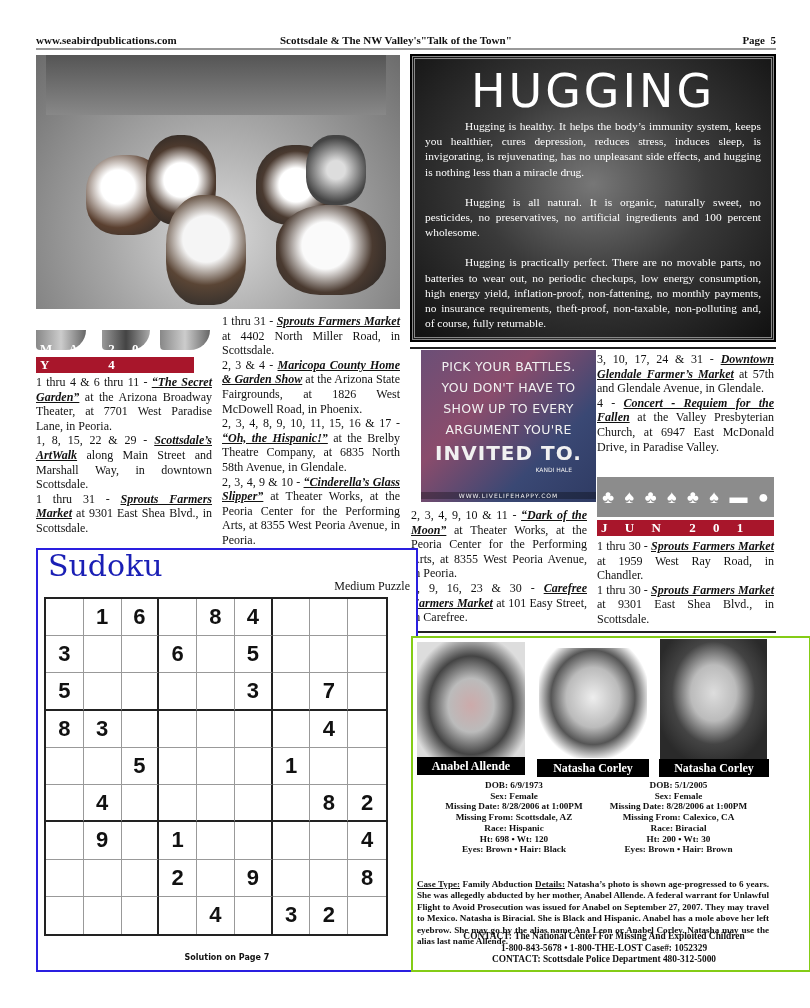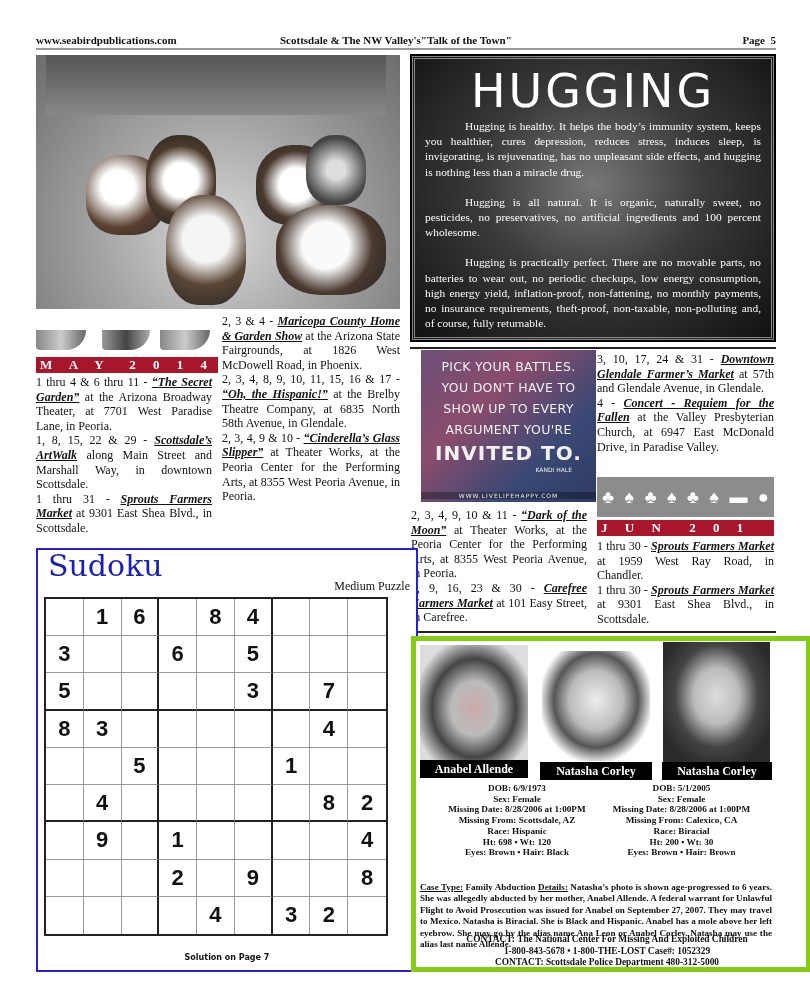--- a/index.html
+++ b/index.html
@@ -46,21 +46,21 @@
   .sudoku { left: 36px; top: 548px; width: 382px; height: 424px; border: 2px solid #2a1fe0; background: #fff; }
   .sudoku .st { position: absolute; left: 10px; top: -2px; font-family: "DejaVu Serif", serif; font-size: 30px; color: #1a1fb5; }
   .sudoku .mp { position: absolute; right: 6px; top: 29px; font-size: 12px; font-family: "Liberation Serif", serif; }
   .grid { position: absolute; left: 6px; top: 47px; width: 344px; height: 339px; display: grid; grid-template-columns: repeat(9, 1fr); grid-template-rows: repeat(9, 1fr); border: 2px solid #222; }
   .cell { border-right: 1px solid #999; border-bottom: 1px solid #999; display: flex; align-items: center; justify-content: center; font-family: "Liberation Sans", sans-serif; font-weight: bold; font-size: 22px; }
   .cell.br { border-right: 2px solid #222; }
   .cell.bb { border-bottom: 2px solid #222; }
   .sudoku .sol { position: absolute; bottom: 8px; width: 100%; text-align: center; font-family: "DejaVu Sans", sans-serif; font-size: 8px; font-weight: bold; }
 
   
-  .missing { left: 411px; top: 636px; width: 400px; height: 336px; border: 5px solid #84cc16; background: #fff; }
+  .missing { left: 411px; top: 636px; width: 400px; height: 336px; border: 2px solid #84cc16; background: #fff; }
   .photo { position: absolute; top: 4px; height: 115px; }
   .nameplate { position: absolute; background: #000; color: #fff; font-weight: bold; font-size: 12px; text-align: center; height: 18px; line-height: 18px; }
   .info { position: absolute; font-weight: bold; font-size: 9.2px; line-height: 10.7px; text-align: center; }
   .details { position: absolute; left: 4px; top: 221px; width: 352px; font-weight: bold; font-size: 9.1px; line-height: 11.4px; text-align: justify; margin-top: 20px; }
   .details u { text-decoration: underline; }
   .contact { position: absolute; left: 0; top: 293px; width: 358px; text-align: center; font-weight: bold; font-size: 9.4px; line-height: 11.6px; padding-left: 24px; }
 </style>
 </head>
 <body>
 
@@ -79,32 +79,33 @@
   <div class="dog" style="left:240px;top:150px;width:110px;height:90px;background:radial-gradient(circle at 45% 45%,#fafafa 30%,#4a3a30 60%,#222);"></div>
   <div class="dog" style="left:270px;top:80px;width:60px;height:70px;background:radial-gradient(circle,#ddd 20%,#444 70%);"></div>
 </div>
 
 <div class="abs shoes">
   <div class="shoe" style="left:0;width:50px;"></div>
   <div class="shoe" style="left:66px;width:48px;background:linear-gradient(90deg,#999,#444,#aaa);"></div>
   <div class="shoe" style="left:124px;width:50px;"></div>
 </div>
 
-<div class="abs month-bar" style="left:36px;top:357px;width:182px;align-items:flex-end;">
+<div class="abs month-bar" style="left:36px;top:357px;width:158px;align-items:flex-end;">
   <span>M A Y</span>
   <span>2 0 1 4</span>
 </div>
 
 <div class="abs events" style="left:36px;top:375px;width:176px;">
   <p><span>1 thru 4 &amp; 6 thru 11 - </span><span class="ev-title">“The Secret Garden”</span><span> at the Arizona Broadway Theater, at 7701 West Paradise Lane, in Peoria.</span></p>
   <p><span>1, 8, 15, 22 &amp; 29 - </span><span class="ev-title">Scottsdale’s ArtWalk</span><span> along Main Street and Marshall Way, in downtown Scottsdale.</span></p>
   <p><span>1 thru 31 - </span><span class="ev-title">Sprouts Farmers Market</span><span> at 9301 East Shea Blvd., in Scottsdale.</span></p>
 </div>
 
 <div class="abs events" style="left:222px;top:314px;width:178px;">
+  <p><span>1 thru 31 - </span><span class="ev-title">Sprouts Farmers Market</span><span> at 4402 North Miller Road, in Scottsdale.</span></p>
   <p><span>2, 3 &amp; 4 - </span><span class="ev-title">Maricopa County Home &amp; Garden Show</span><span> at the Arizona State Fairgrounds, at 1826 West McDowell Road, in Phoenix.</span></p>
   <p><span>2, 3, 4, 8, 9, 10, 11, 15, 16 &amp; 17 - </span><span class="ev-title">“Oh, the Hispanic!”</span><span> at the Brelby Theatre Company, at 6835 North 58th Avenue, in Glendale.</span></p>
   <p><span>2, 3, 4, 9 &amp; 10 - </span><span class="ev-title">“Cinderella’s Glass Slipper”</span><span> at Theater Works, at the Peoria Center for the Performing Arts, at 8355 West Peoria Avenue, in Peoria.</span></p>
 </div>
 
 <div class="abs hug">
   <h1>HUGGING</h1>
   <p>Hugging is healthy. It helps the body’s immunity system, keeps you healthier, cures depression, reduces stress, induces sleep, is invigorating, is rejuvenating, has no unpleasant side effects, and hugging is nothing less than a miracle drug.</p>
   <p>Hugging is all natural. It is organic, naturally sweet, no pesticides, no preservatives, no artificial ingredients and 100 percent wholesome.</p>
   <p>Hugging is practically perfect. There are no movable parts, no batteries to wear out, no periodic checkups, low energy consumption, high energy yield, inflation-proof, non-fattening, no monthly payments, no insurance requirements, theft-proof, non-taxable, non-polluting and, of course, fully returnable.</p>

